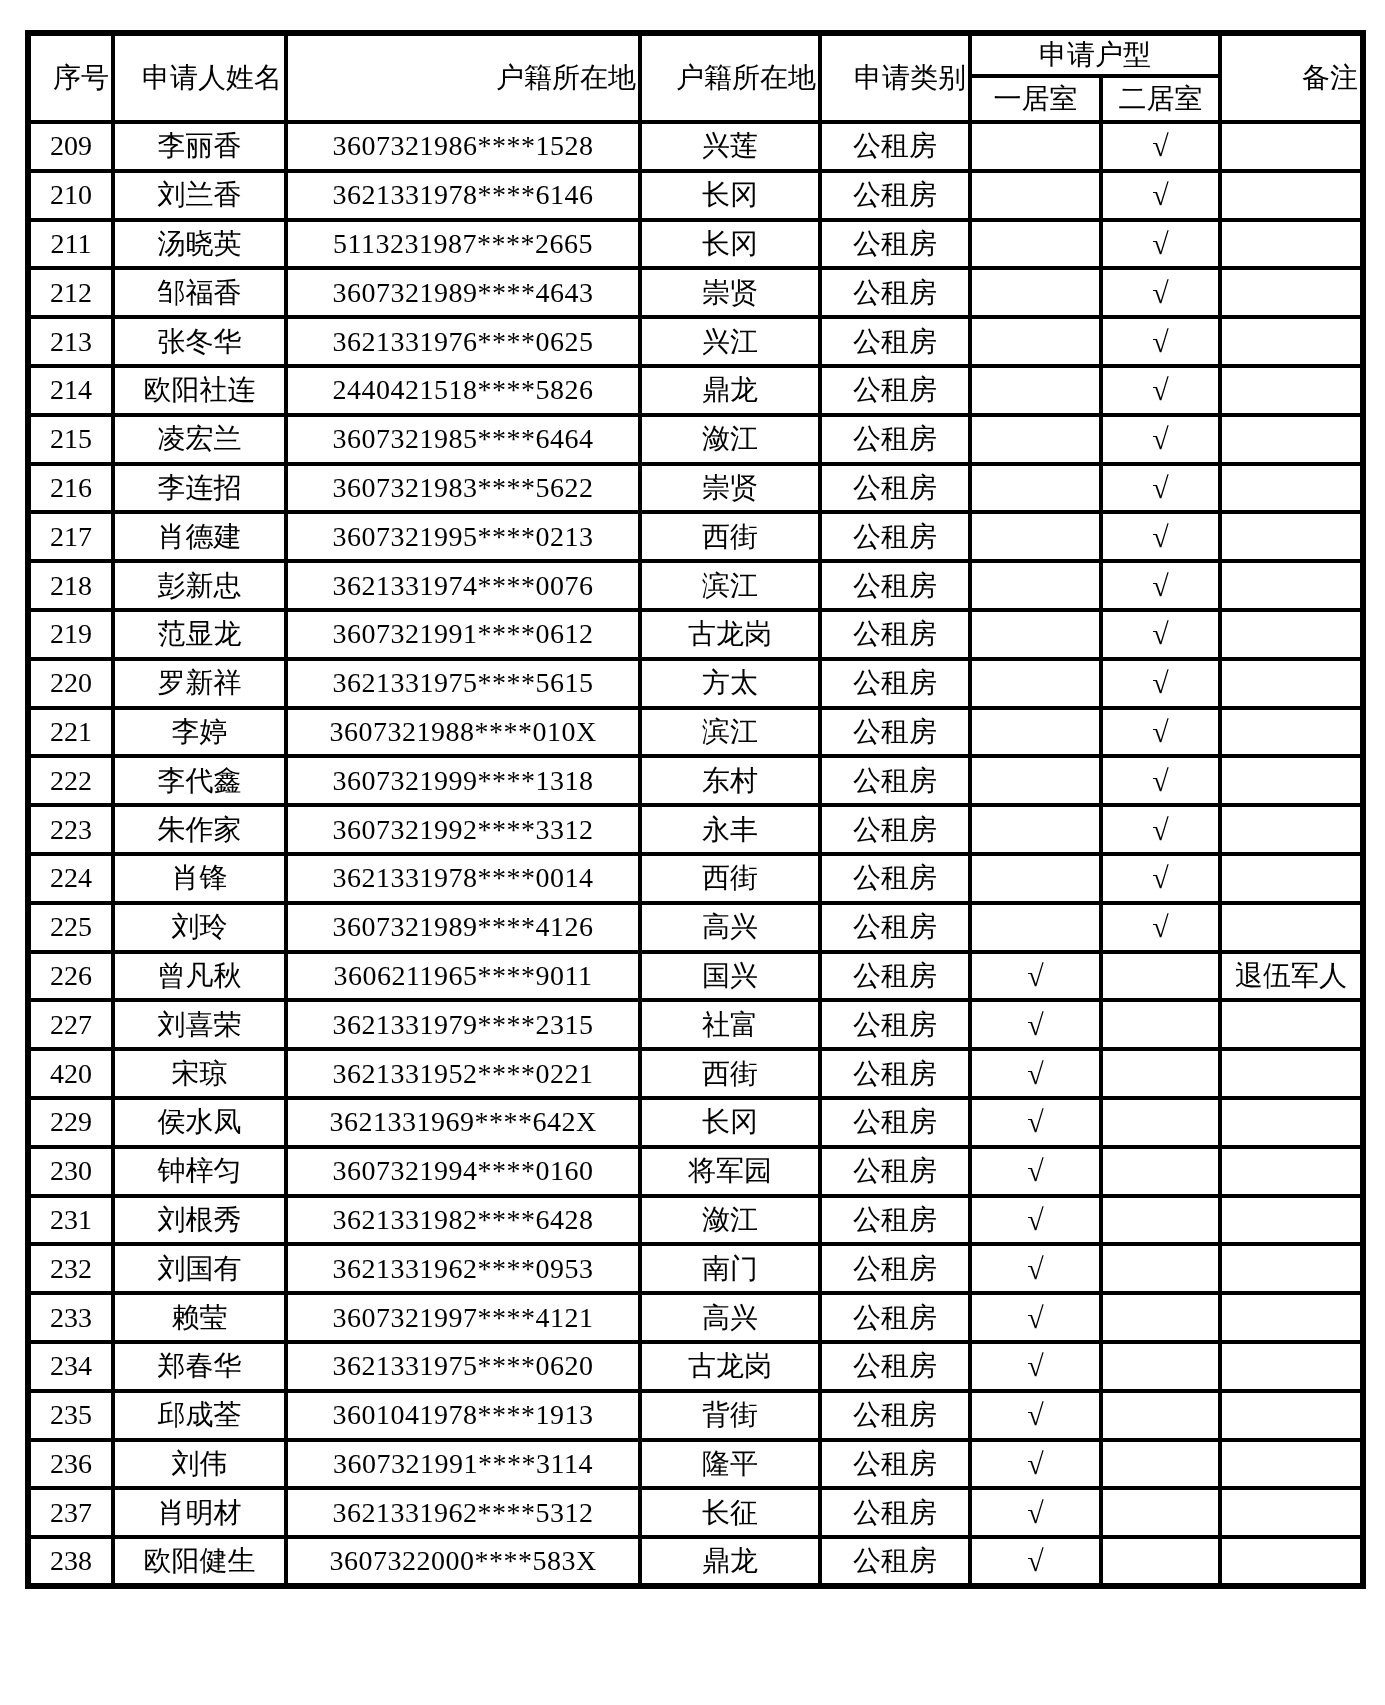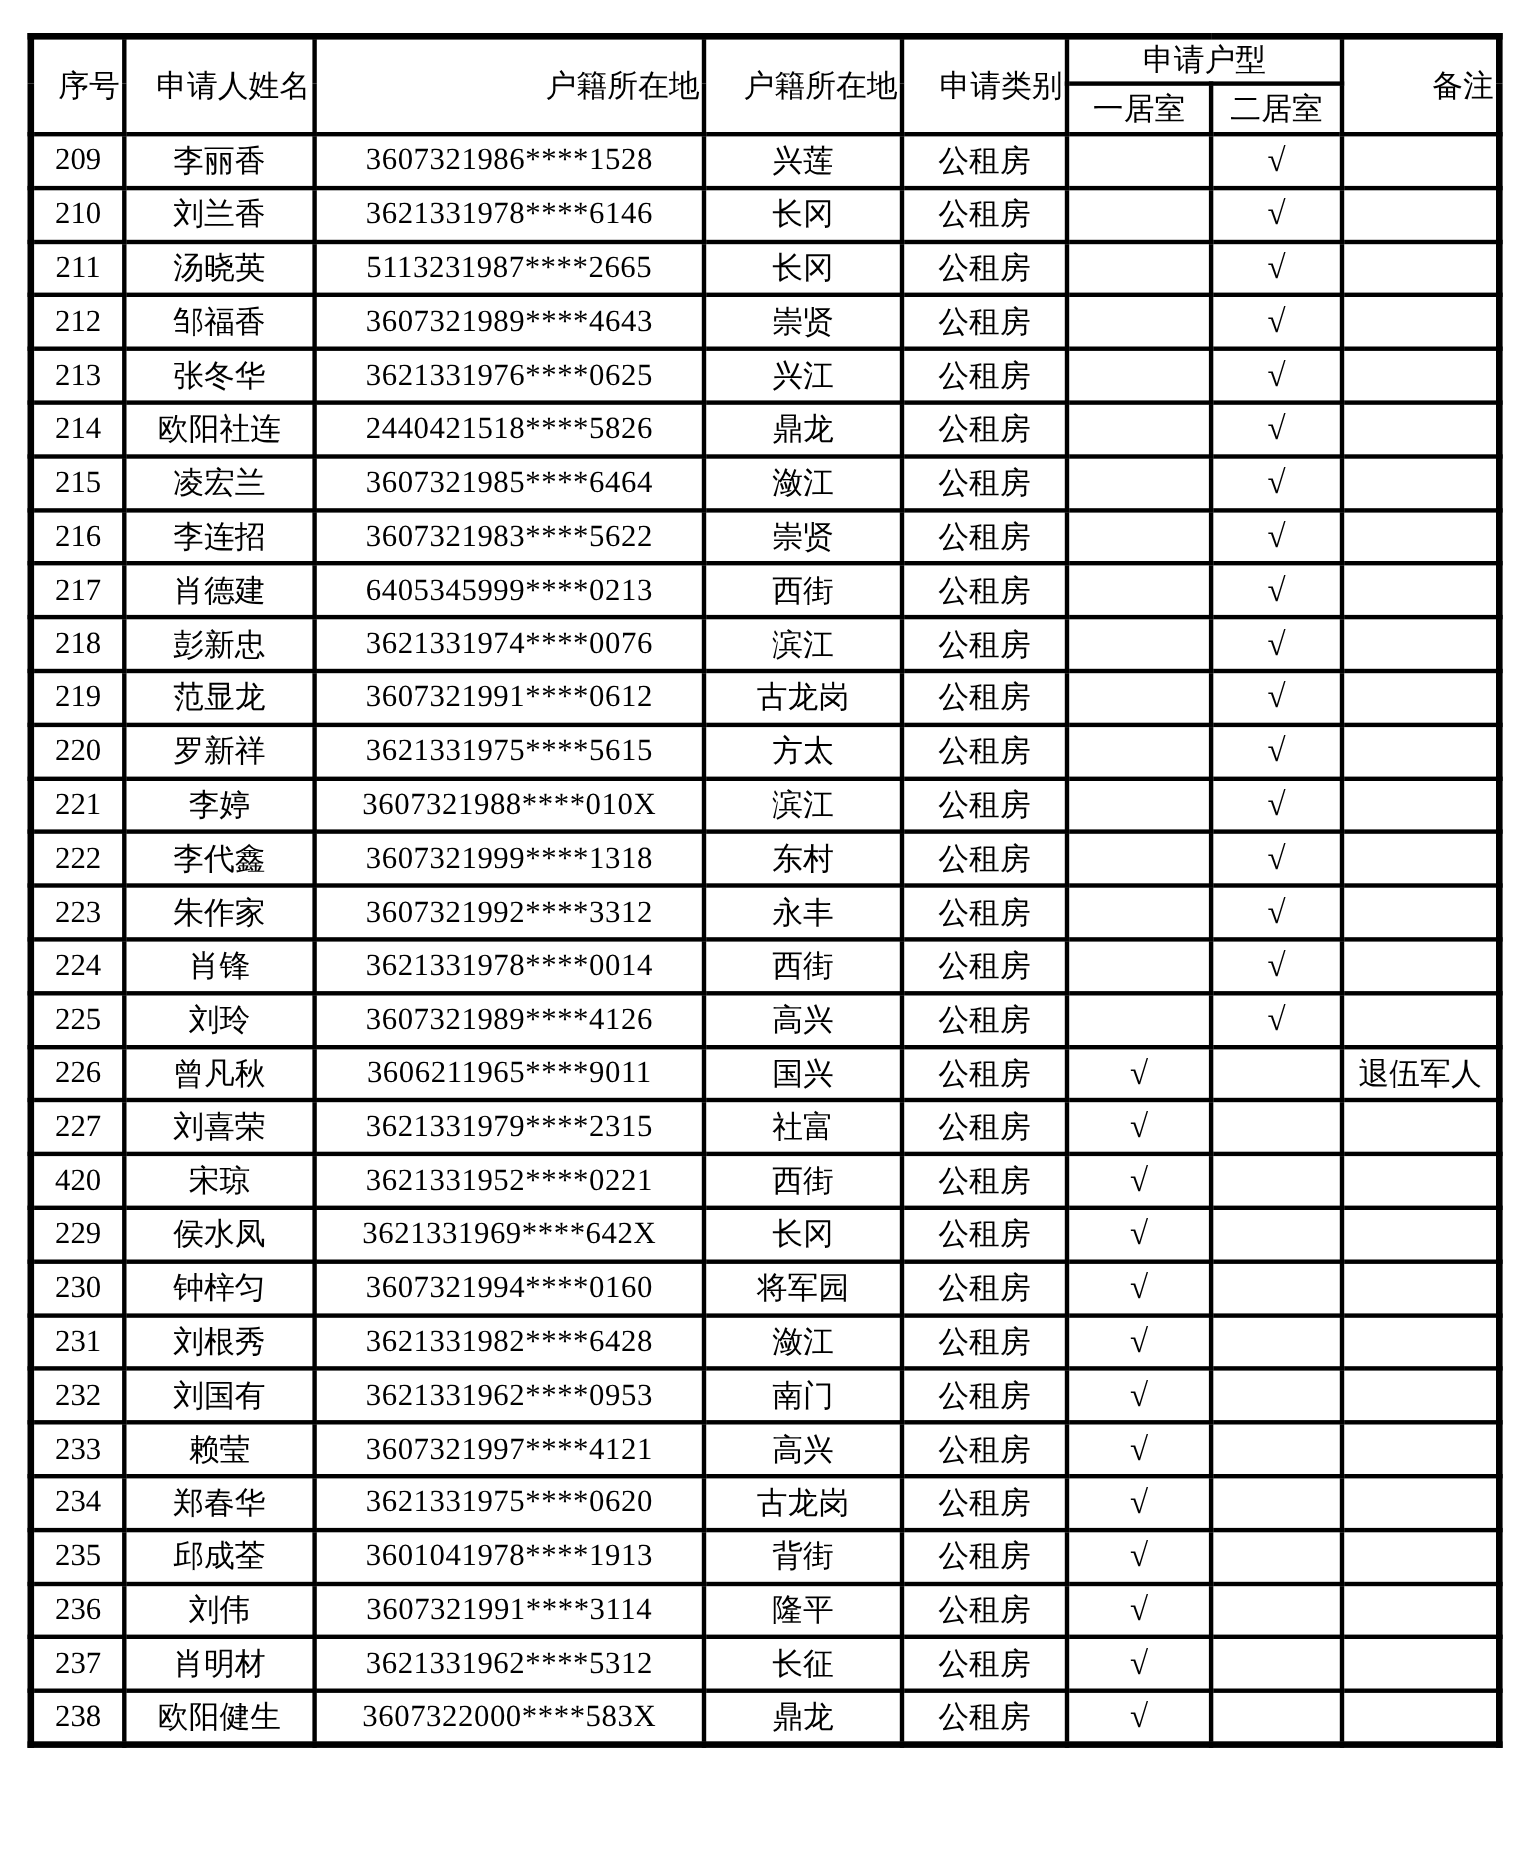--- a/index.html
+++ b/index.html
@@ -166,21 +166,21 @@
     <td class="c-loc">崇贤</td>
     <td class="c-cat">公租房</td>
     <td class="c-1br check"></td>
     <td class="c-2br check">√</td>
     <td class="c-remark"></td>
   </tr>
 
   <tr>
     <td class="c-seq">217</td>
     <td class="c-name">肖德建</td>
-    <td class="c-id">6405345999****0213</td>
+    <td class="c-id">3607321995****0213</td>
     <td class="c-loc">西街</td>
     <td class="c-cat">公租房</td>
     <td class="c-1br check"></td>
     <td class="c-2br check">√</td>
     <td class="c-remark"></td>
   </tr>
 
   <tr>
     <td class="c-seq">218</td>
     <td class="c-name">彭新忠</td>

